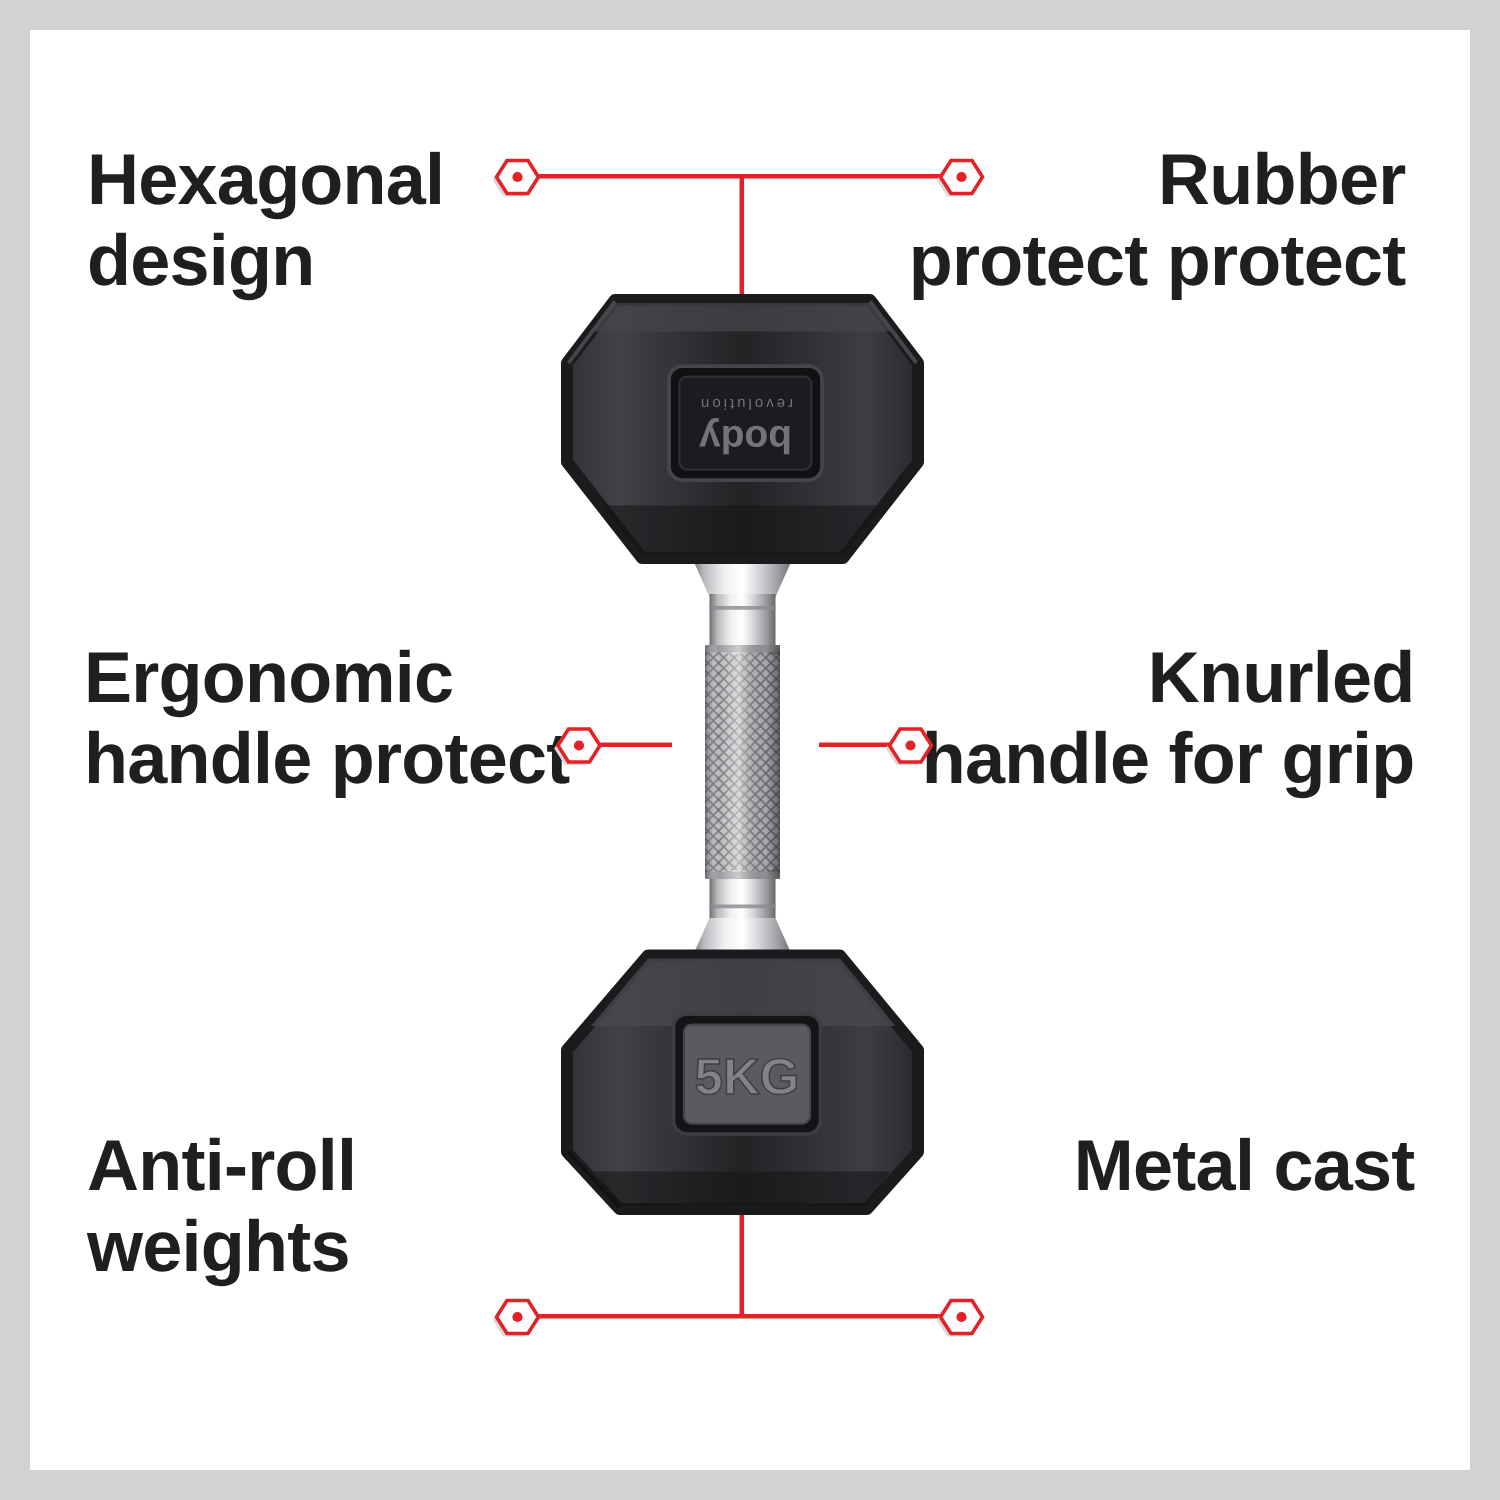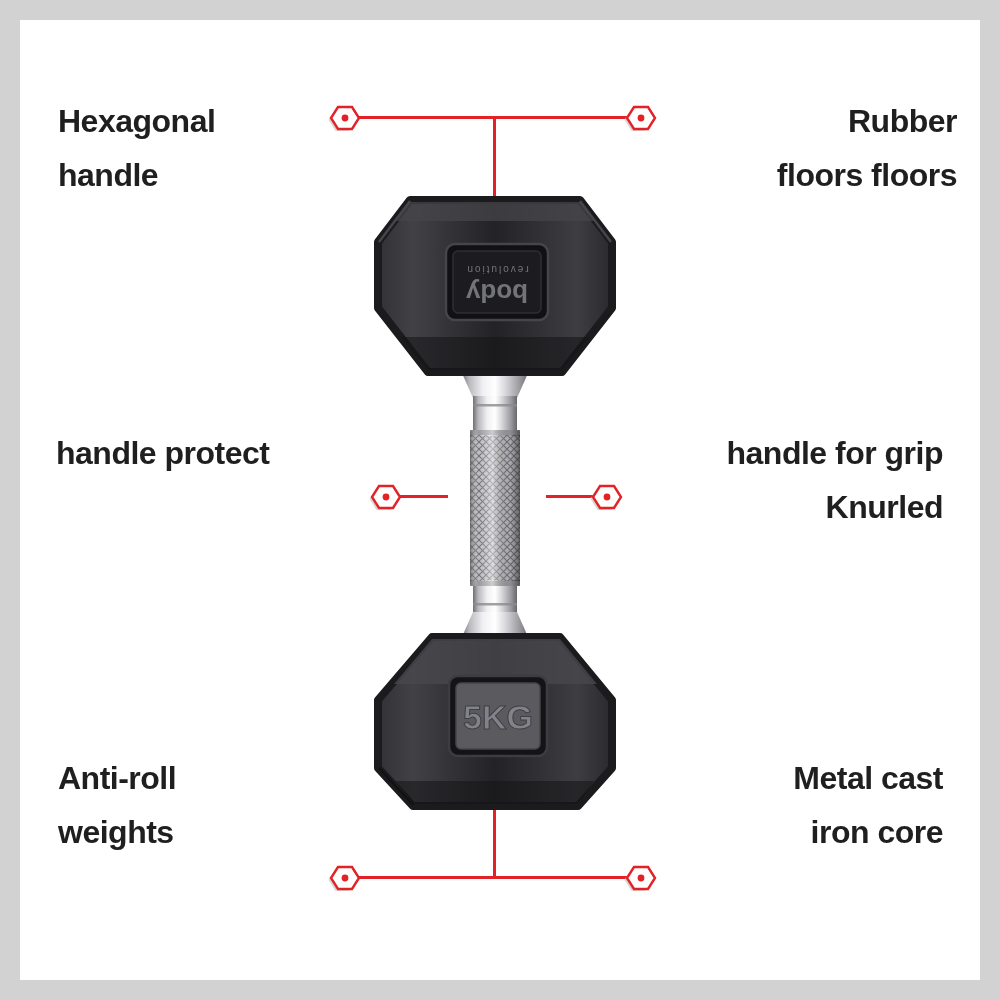--- a/index.html
+++ b/index.html
@@ -10,29 +10,29 @@
     font-family: "Liberation Sans", "DejaVu Sans", sans-serif;
   }
   .frame {
     position: absolute; inset: 0;
     border: 20px solid var(--border-gray, #d2d2d2);
     background: #ffffff;
   }
   
   .label {
     position: absolute;
-    font-size: 32px;
+    font-size: 48px;
     font-weight: 700;
     line-height: 54px;
     letter-spacing: -0.5px;
     color: var(--text-color, #1f1f1f);
   }
   .label.right { text-align: right; }
   #lbl-top-left     { left: 58px;  top: 94px;  }
-  #lbl-top-right    { right: 43px; top: 94px;  }
+  #lbl-top-right    { right: 63px; top: 94px;  }
   #lbl-mid-left     { left: 56px;  top: 426px; }
   #lbl-mid-right    { right: 57px; top: 426px; }
   #lbl-bottom-left  { left: 58px;  top: 751px; }
   #lbl-bottom-right { right: 57px; top: 751px; }
   
   .hline { position: absolute; height: 3px; background: var(--accent-red, #e32227); }
   .vline { position: absolute; width: 3px;  background: var(--accent-red, #e32227); }
   #line-top-h    { left: 359px; top: 116px; width: 268px; }
   #line-top-v    { left: 493px; top: 118px; height: 80px; }
   #line-mid-left { left: 400px; top: 495px; width: 48px; }
@@ -54,45 +54,45 @@
   #dumbbell { position: absolute; left: 367px; top: 190px; }
   #dumbbell text { font-family: "Liberation Sans", "DejaVu Sans", sans-serif; }
 </style>
 </head>
 <body>
 
 <div class="frame"></div>
 
 <div class="label" id="lbl-top-left">
   <div>Hexagonal</div>
-  <div>handle</div>
+  <div>design</div>
 </div>
 
 <div class="label right" id="lbl-top-right">
   <div>Rubber</div>
-  <div>floors floors</div>
+  <div>protect protect</div>
 </div>
 
 <div class="label" id="lbl-mid-left">
+  <div>Ergonomic</div>
   <div>handle protect</div>
 </div>
 
 <div class="label right" id="lbl-mid-right">
+  <div>Knurled</div>
   <div>handle for grip</div>
-  <div>Knurled</div>
 </div>
 
 <div class="label" id="lbl-bottom-left">
   <div>Anti-roll</div>
   <div>weights</div>
 </div>
 
 <div class="label right" id="lbl-bottom-right">
   <div>Metal cast</div>
-  <div>iron core</div>
 </div>
 
 <div class="hline" id="line-top-h"></div>
 <div class="vline" id="line-top-v"></div>
 <div class="hline" id="line-mid-left"></div>
 <div class="hline" id="line-mid-right"></div>
 <div class="vline" id="line-bot-v"></div>
 <div class="hline" id="line-bot-h"></div>
 
 <svg class="marker" id="marker-top-left" viewBox="0 0 34 30">

